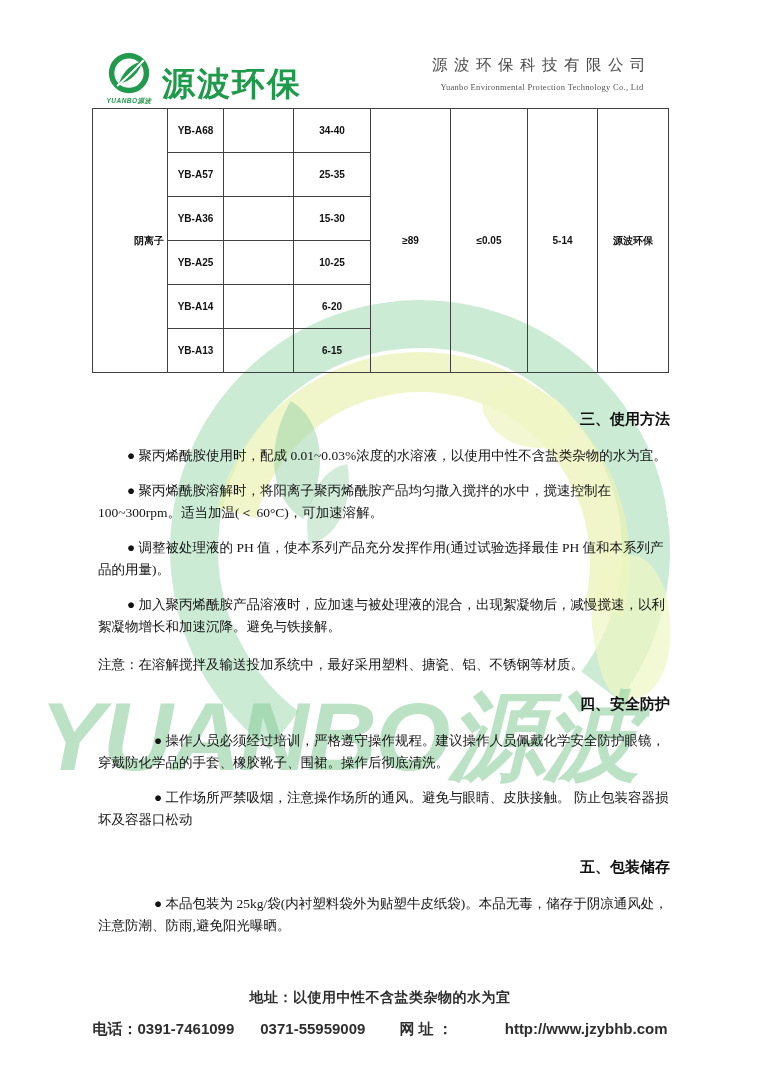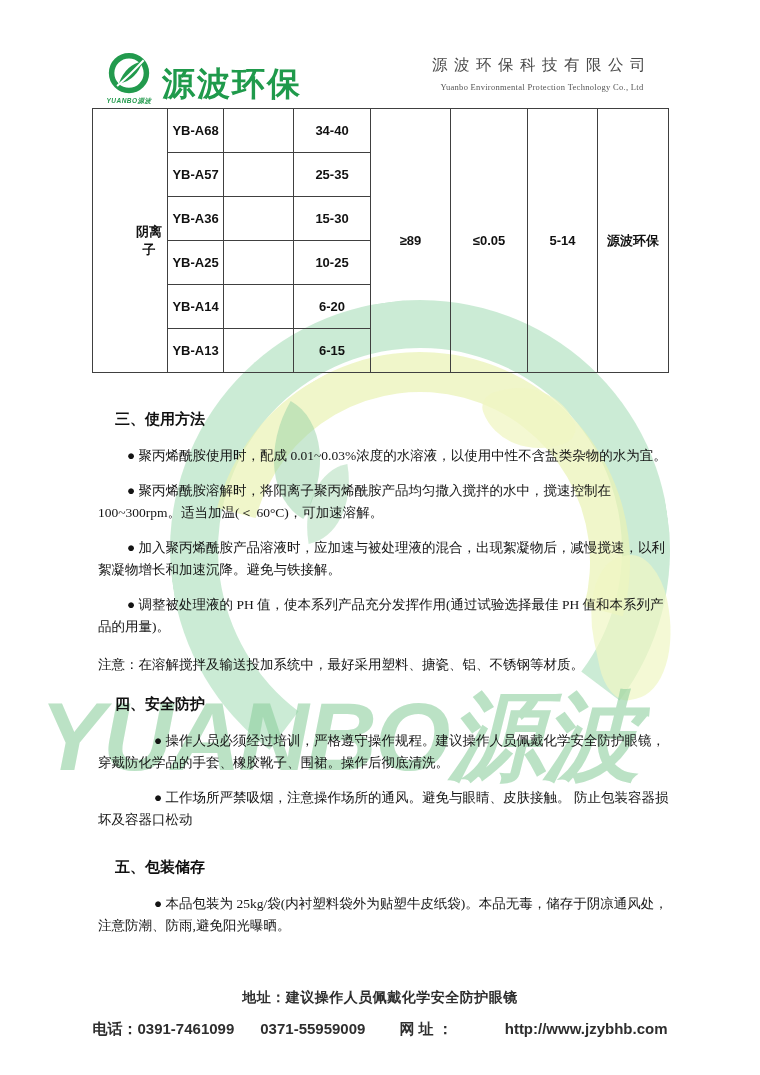--- a/index.html
+++ b/index.html
@@ -68,31 +68,32 @@
     font-weight:700; font-size:33px; line-height:44px; margin-left:10px;
     color:#1f9a4b; letter-spacing:2px;
   }
   .company { text-align:center; padding-top:3px; }
   .company-cn { font-size:15.5px; letter-spacing:6.5px; color:#4a4a4a; }
   .company-en { font-size:8.5px; color:#555; margin-top:6px; letter-spacing:.3px; }
   
   table.spec { border-collapse:collapse; width:576px; table-layout:fixed; background:transparent; }
   table.spec td {
     border:1px solid #404040; height:44px; text-align:center; vertical-align:middle;
-    font-family:"Liberation Sans","DejaVu Sans",sans-serif; font-weight:700; font-size:13px; color:#111;
+    font-family:"Liberation Sans","DejaVu Sans",sans-serif; font-weight:700; font-size:10px; color:#111;
   }
   td.cat { font-size:15px;padding-left:38px; }
   td.mrg { font-size:13.5px; }
   td.appearance { font-size:14px; }
   
   .sec { margin-left:6px; width:572px; }
   .sec h2 {
     font-family:"Liberation Sans","DejaVu Sans",sans-serif;
     font-size:15px; font-weight:700; color:#101010; line-height:20px;
     margin:0 0 16px 17px;
+    text-align:right;
   }
   .sec .s3t { margin-top:36px; }
   .sec .s4t { margin-top:18px; }
   .sec .s5t { margin-top:26px; }
   p.bullet { font-size:13.5px; line-height:22px; margin-bottom:13px; text-indent:29px; }
   p.bullet.deep { text-indent:56px; }
   p.note { font-size:13.5px; line-height:22px; margin-top:16px; text-indent:0; }
   
   .ftr { margin-top:52px; text-align:center;
     font-family:"Liberation Sans","DejaVu Sans",sans-serif; color:#2e2e2e; }
@@ -184,38 +185,38 @@
           <td></td>
           <td>6-15</td>
         </tr>
       </tbody>
     </table>
 
     <div class="sec">
       <h2 class="s3t">三、使用方法</h2>
       <p class="bullet">● 聚丙烯酰胺使用时，配成 0.01~0.03%浓度的水溶液，以使用中性不含盐类杂物的水为宜。</p>
       <p class="bullet">● 聚丙烯酰胺溶解时，将阳离子聚丙烯酰胺产品均匀撒入搅拌的水中，搅速控制在100~300rpm。适当加温(＜ 60°C)，可加速溶解。</p>
+      <p class="bullet">● 调整被处理液的 PH 值，使本系列产品充分发挥作用(通过试验选择最佳 PH 值和本系列产品的用量)。</p>
       <p class="bullet">● 加入聚丙烯酰胺产品溶液时，应加速与被处理液的混合，出现絮凝物后，减慢搅速，以利絮凝物增长和加速沉降。避免与铁接解。</p>
-      <p class="bullet">● 调整被处理液的 PH 值，使本系列产品充分发挥作用(通过试验选择最佳 PH 值和本系列产品的用量)。</p>
       <p class="note">注意：在溶解搅拌及输送投加系统中，最好采用塑料、搪瓷、铝、不锈钢等材质。</p>
     </div>
 
     <div class="sec">
       <h2 class="s4t">四、安全防护</h2>
       <p class="bullet deep">● 操作人员必须经过培训，严格遵守操作规程。建议操作人员佩戴化学安全防护眼镜，穿戴防化学品的手套、橡胶靴子、围裙。操作后彻底清洗。</p>
       <p class="bullet deep">● 工作场所严禁吸烟，注意操作场所的通风。避免与眼睛、皮肤接触。 防止包装容器损坏及容器口松动</p>
     </div>
 
     <div class="sec">
       <h2 class="s5t">五、包装储存</h2>
       <p class="bullet deep">● 本品包装为 25kg/袋(内衬塑料袋外为贴塑牛皮纸袋)。本品无毒，储存于阴凉通风处，注意防潮、防雨,避免阳光曝晒。</p>
     </div>
 
     <div class="ftr">
-      <div class="ftr-address">地址：建议操作人员佩戴化学安全防护眼镜</div>
+      <div class="ftr-address">地址：以使用中性不含盐类杂物的水为宜</div>
       <div class="ftr-line2">
         <span>电话：0391-7461099</span>
         <span class="gap1">0371-55959009</span>
         <span class="gap2">网 址 ：</span>
         <span class="gap3">http://www.jzybhb.com</span>
       </div>
     </div>
 
   </div>
 </div>

